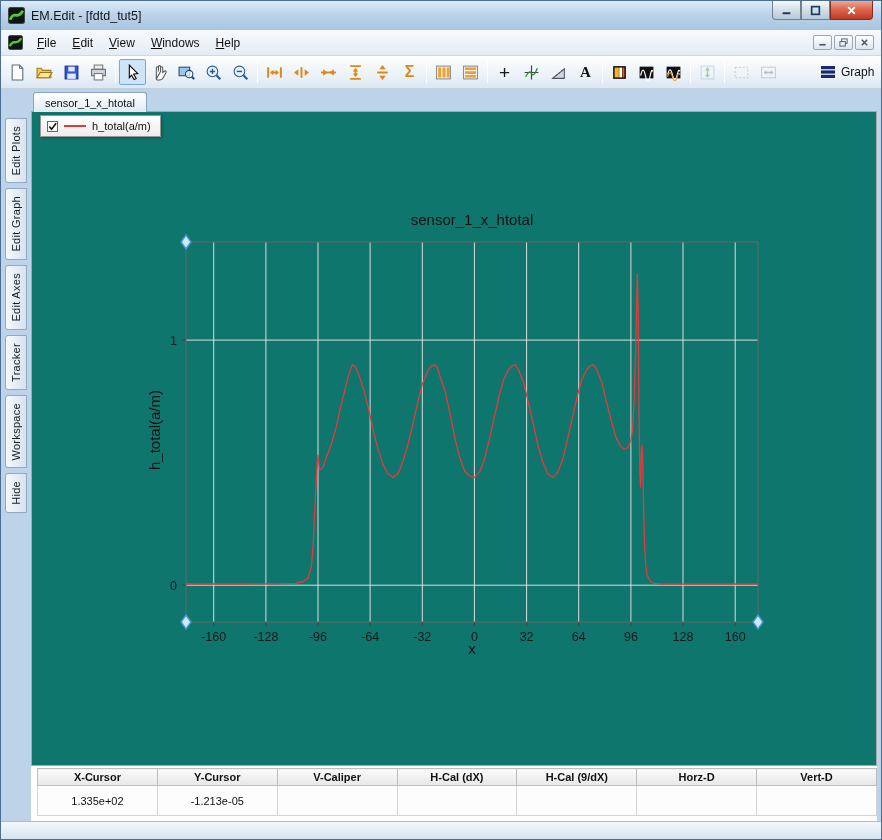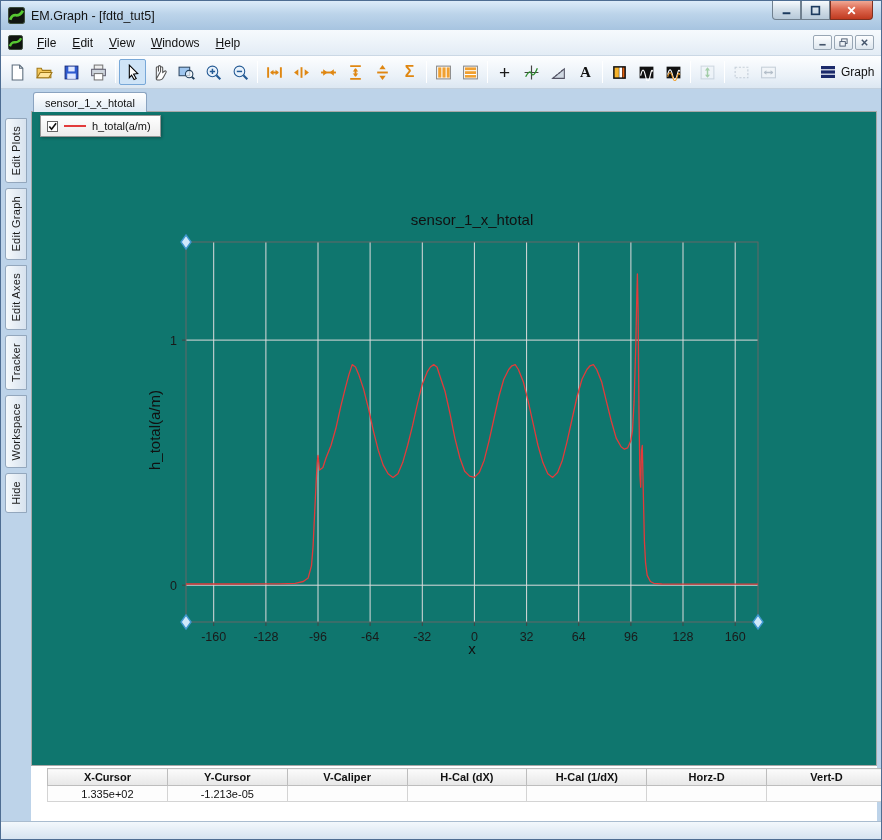--- a/index.html
+++ b/index.html
@@ -51,38 +51,38 @@
   .canvas{position:relative;background:#0f766e;border:1px solid #a8a8a8;height:655px;z-index:1;flex:0 0 auto}
   #chart-svg{position:absolute;left:0;top:0;font-family:"Liberation Sans",sans-serif}
   .chart-title{position:absolute;left:154px;top:99px;width:572px;text-align:center;font-size:15px;color:#111}
   .chart-xlabel{position:absolute;left:154px;top:528px;width:572px;text-align:center;font-size:15px;color:#111}
   .chart-ylabel{position:absolute;left:122px;top:318px;transform:translate(-50%,-50%) rotate(-90deg);white-space:nowrap;font-size:15px;color:#111}
 
   .legend{position:absolute;left:8px;top:3px;display:flex;align-items:center;gap:6px;padding:4px 9px 4px 6px;background:linear-gradient(#ffffff,#ececec);border:1px solid #979797;box-shadow:1px 1px 3px rgba(0,0,0,.3);font-size:11px;color:#111;z-index:3}
   .chk{width:11px;height:11px;border:1px solid #666;background:#fff;display:flex;align-items:center;justify-content:center}
   .legend-line{width:22px;border-top:2px solid #e23b3b}
 
-  .bottom-panel{background:#fff;flex:1;padding:2px 0 0 16px;min-height:0}
+  .bottom-panel{background:#fff;flex:1;padding:2px 0 0 6px;min-height:0}
   .data-table{width:840px;border-collapse:collapse;table-layout:fixed;font-size:11px}
   .data-table th{height:17px;font-weight:bold;background:linear-gradient(#fbfbfb,#e7e7e7);border:1px solid #bdbdbd;color:#111;text-align:center}
-  .data-table td{height:16px;background:#fdfdfd;border:1px solid #d4d4d4;text-align:center;color:#111}
+  .data-table td{height:30px;background:#fdfdfd;border:1px solid #d4d4d4;text-align:center;color:#111}
 
   .statusbar{height:18px;background:linear-gradient(#f3f8fc,#d6e3f0);border-top:1px solid #a9bccf;flex:0 0 auto}
 </style>
 </head>
 <body>
 
 <div class="window">
 
   <div class="titlebar">
     <svg class="app-icon" viewBox="0 0 16 16">
       <rect x="0.5" y="0.5" width="15" height="15" rx="2" fill="#101410" stroke="#3a4a3a"></rect>
       <path d="M2 12C5.5 3 9 12.5 14 3.5" stroke="#57c832" stroke-width="2.6" fill="none"></path>
     </svg>
-    <span class="title-text">EM.Graph - [fdtd_tut5]</span>
+    <span class="title-text">EM.Edit - [fdtd_tut5]</span>
     <div class="win-controls">
       <div class="wbtn">
         <svg width="11" height="11" viewBox="0 0 10 10">
             <path d="M1.5 7.5h7" stroke="#1c3a5e" stroke-width="1.8" fill="none"></path>
           </svg>
       </div>
       <div class="wbtn">
         <svg width="11" height="11" viewBox="0 0 10 10">
             <rect x="1.5" y="1.5" width="7" height="7" fill="none" stroke="#1c3a5e" stroke-width="1.5"></rect>
           </svg>
@@ -398,21 +398,21 @@
       </div>
 
       <div class="bottom-panel">
         <table class="data-table">
           <tbody>
               <tr>
             <th>X-Cursor</th>
             <th>Y-Cursor</th>
             <th>V-Caliper</th>
             <th>H-Cal (dX)</th>
-            <th>H-Cal (1/dX)</th>
+            <th>H-Cal (9/dX)</th>
             <th>Horz-D</th>
             <th>Vert-D</th>
           </tr>
           <tr>
             <td>1.335e+02</td>
             <td>-1.213e-05</td>
             <td></td>
             <td></td>
             <td></td>
             <td></td>

